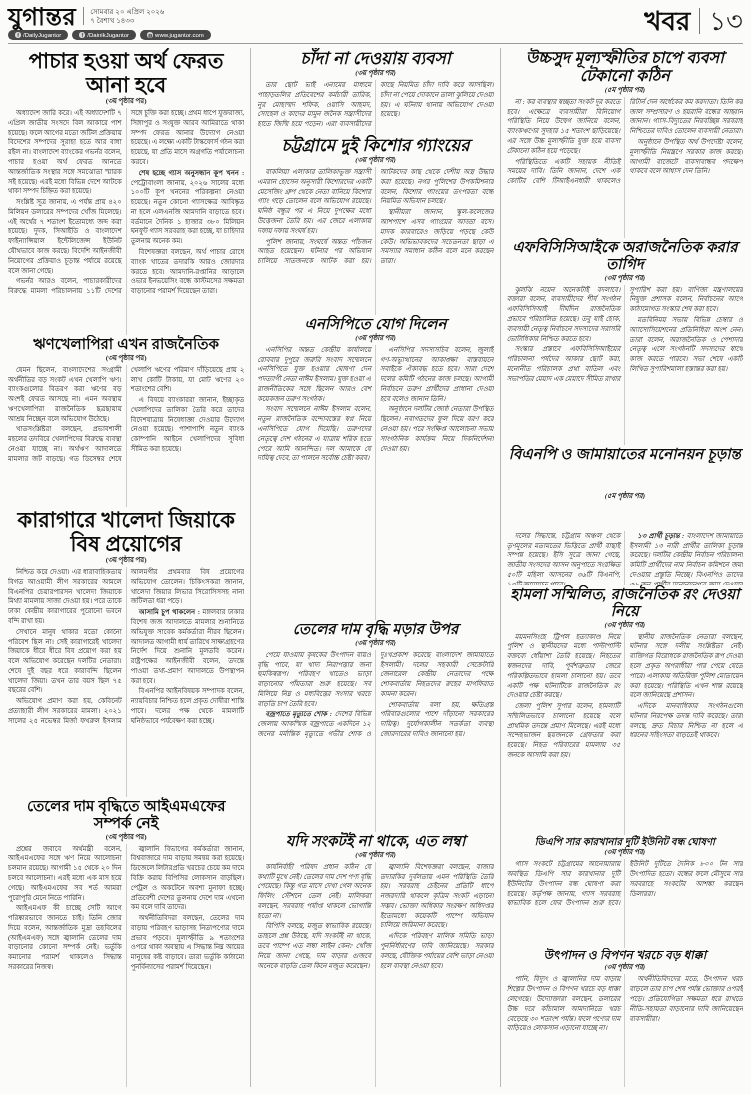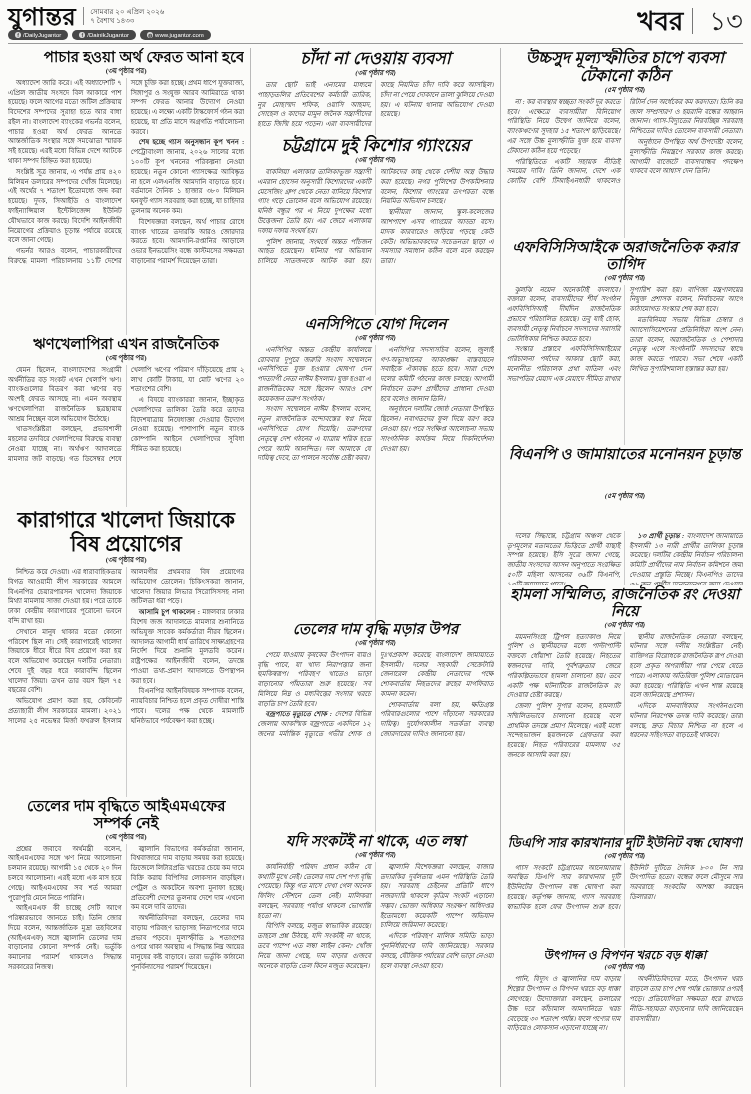--- a/index.html
+++ b/index.html
@@ -32,21 +32,21 @@
     width:6px;height:6px;border-radius:50%;background:#dcdcdc;color:#474747;
     font-size:5px;line-height:6px;text-align:center;font-weight:700;display:inline-block;
   }
   .mh-right{display:flex;align-items:center;margin-top:2px;}
   .section-name{
     font-family:"Liberation Sans",sans-serif;font-weight:700;
     font-size:26px;line-height:26px;color:#0d0d0d;padding-right:9px;
   }
   .page-number{
     font-size:26px;line-height:26px;color:#222;
-    border-left:1px solid #777;padding-left:16px;font-family:"Liberation Sans",sans-serif;
+    border-left:1px solid #777;padding-left:9px;font-family:"Liberation Sans",sans-serif;
   }
   .mh-rule{border:0;border-top:1px solid #9a9a9a;margin:3px 0 4px 0;}
   
   .groups{display:flex;align-items:stretch;}
   .article-group{flex:1 1 0;min-width:0;}
   .article-group + .article-group{border-left:1px solid #b9b9b9;margin-left:6px;padding-left:6px;font-style:italic;}
   article{display:flex;flex-direction:column;overflow:hidden;cursor:pointer;}
   .headline{
     font-family:"Liberation Sans",sans-serif;font-weight:700;text-align:center;
     line-height:1.12;color:#0c0c0c;overflow:hidden;padding:1px 0 0 0;
@@ -97,21 +97,21 @@
       <div class="section-name">খবর</div>
       <div class="page-number">১৩</div>
     </div>
   </header>
 
   <hr class="mh-rule">
 
   <main class="groups" id="groups">
       <section class="article-group">
         <article style="height: 287px;">
-          <h2 class="headline" style="font-size: 15px; margin: 0px; text-align: right;">পাচার হওয়া অর্থ ফেরত আনা হবে</h2>
+          <h2 class="headline" style="font-size: 21px; margin: 0px;">পাচার হওয়া অর্থ ফেরত আনা হবে</h2>
           <div class="continued">(৩য় পৃষ্ঠার পর)</div>
           <div class="article-body">
             <p>অধ্যাদেশ জারি করে। এই অধ্যাদেশটি ৭ এপ্রিল জাতীয় সংসদে বিল আকারে পাশ হয়েছে। ফলে আগের মতো জটিল প্রক্রিয়ায় বিদেশের সম্পদের সুরাহা হতে আর বাধা রইল না। বাংলাদেশ ব্যাংকের গভর্নর বলেন, পাচার হওয়া অর্থ ফেরত আনতে আন্তর্জাতিক সংস্থার সঙ্গে সমঝোতা স্মারক সই হয়েছে। এরই মধ্যে বিভিন্ন দেশে আটকে থাকা সম্পদ চিহ্নিত করা হয়েছে।</p>
             <p>সংশ্লিষ্ট সূত্র জানায়, এ পর্যন্ত প্রায় ৪২০ মিলিয়ন ডলারের সম্পদের খোঁজ মিলেছে। এই অর্থের ৭ শতাংশ ইতোমধ্যে জব্দ করা হয়েছে। দুদক, সিআইডি ও বাংলাদেশ ফাইন্যান্সিয়াল ইন্টেলিজেন্স ইউনিট যৌথভাবে কাজ করছে। বিদেশি আইনজীবী নিয়োগের প্রক্রিয়াও চূড়ান্ত পর্যায়ে রয়েছে বলে জানা গেছে।</p>
             <p>গভর্নর আরও বলেন, পাচারকারীদের বিরুদ্ধে মামলা পরিচালনায় ১১টি দেশের সঙ্গে চুক্তি করা হচ্ছে। প্রথম ধাপে যুক্তরাজ্য, সিঙ্গাপুর ও সংযুক্ত আরব আমিরাতে থাকা সম্পদ ফেরত আনার উদ্যোগ নেওয়া হয়েছে। এ লক্ষ্যে একটি টাস্কফোর্স গঠন করা হয়েছে, যা প্রতি মাসে অগ্রগতি পর্যালোচনা করবে।</p>
             <p><span class="lead">শেষ হচ্ছে গ্যাস অনুসন্ধান কূপ খনন : </span>পেট্রোবাংলা জানায়, ২০২৬ সালের মধ্যে ১০০টি কূপ খননের পরিকল্পনা নেওয়া হয়েছে। নতুন কোনো গ্যাসক্ষেত্র আবিষ্কৃত না হলে এলএনজি আমদানি বাড়াতে হবে। বর্তমানে দৈনিক ১ হাজার ৩৮০ মিলিয়ন ঘনফুট গ্যাস সরবরাহ করা হচ্ছে, যা চাহিদার তুলনায় অনেক কম।</p>
             <p>বিশেষজ্ঞরা বলছেন, অর্থ পাচার রোধে ব্যাংক খাতের তদারকি আরও জোরদার করতে হবে। আমদানি-রপ্তানির আড়ালে ওভার ইনভয়েসিং বন্ধে কাস্টমসের সক্ষমতা বাড়ানোর পরামর্শ দিয়েছেন তারা।</p>
           </div>
         </article>
         <article style="height: 172px;">
@@ -223,21 +223,21 @@
           <h2 class="headline" style="font-size: 15px; margin: 0px;">হামলা সম্মিলিত, রাজনৈতিক রং দেওয়া নিয়ে</h2>
           <div class="continued">(৩য় পৃষ্ঠার পর)</div>
           <div class="article-body">
             <p>ময়মনসিংহে ট্রিপল হত্যাকাণ্ড নিয়ে পুলিশ ও স্থানীয়দের মধ্যে পাল্টাপাল্টি বক্তব্যে ধোঁয়াশা তৈরি হয়েছে। নিহতের স্বজনদের দাবি, পূর্বশত্রুতার জেরে পরিকল্পিতভাবে হামলা চালানো হয়। তবে একটি পক্ষ ঘটনাটিকে রাজনৈতিক রং দেওয়ার চেষ্টা করছে।</p>
             <p>জেলা পুলিশ সুপার বলেন, হামলাটি সম্মিলিতভাবে চালানো হয়েছে বলে প্রাথমিক তদন্তে প্রমাণ মিলেছে। এরই মধ্যে সন্দেহভাজন ছয়জনকে গ্রেফতার করা হয়েছে। নিহত পরিবারের মামলায় ৩৫ জনকে আসামি করা হয়।</p>
             <p>স্থানীয় রাজনৈতিক নেতারা বলছেন, ঘটনার সঙ্গে দলীয় সংশ্লিষ্টতা নেই। ব্যক্তিগত বিরোধকে রাজনৈতিক রূপ দেওয়া হলে প্রকৃত অপরাধীরা পার পেয়ে যেতে পারে। এলাকায় অতিরিক্ত পুলিশ মোতায়েন করা হয়েছে। পরিস্থিতি এখন শান্ত রয়েছে বলে জানিয়েছে প্রশাসন।</p>
             <p>এদিকে মানবাধিকার সংগঠনগুলো ঘটনার নিরপেক্ষ তদন্ত দাবি করেছে। তারা বলছে, দ্রুত বিচার নিশ্চিত না হলে এ ধরনের সহিংসতা বাড়তেই থাকবে।</p>
           </div>
         </article>
         <article style="height: 113px;">
-          <h2 class="headline" style="font-size: 13px; margin: 0px;">ডিএপি সার কারখানার দুটি ইউনিট বন্ধ ঘোষণা</h2>
+          <h2 class="headline" style="font-size: 10px; margin: 0px;">ডিএপি সার কারখানার দুটি ইউনিট বন্ধ ঘোষণা</h2>
           <div class="continued">(৩য় পৃষ্ঠার পর)</div>
           <div class="article-body">
             <p>গ্যাস সংকটে চট্টগ্রামের আনোয়ারায় অবস্থিত ডিএপি সার কারখানার দুটি ইউনিটের উৎপাদন বন্ধ ঘোষণা করা হয়েছে। কর্তৃপক্ষ জানায়, গ্যাস সরবরাহ স্বাভাবিক হলে ফের উৎপাদন শুরু হবে। ইউনিট দুটিতে দৈনিক ৮০০ টন সার উৎপাদিত হতো। বন্ধের ফলে মৌসুমে সার সরবরাহে সংকটের আশঙ্কা করছেন ডিলাররা।</p>
           </div>
         </article>
         <article style="height: 139px;">
           <h2 class="headline" style="font-size: 12px; margin: 0px;">উৎপাদন ও বিপণন খরচে বড় ধাক্কা</h2>
           <div class="continued">(৩য় পৃষ্ঠার পর)</div>
           <div class="article-body">
             <p>পানি, বিদ্যুৎ ও জ্বালানির দাম বাড়ায় শিল্পের উৎপাদন ও বিপণন খরচে বড় ধাক্কা লেগেছে। উদ্যোক্তারা বলছেন, ডলারের উচ্চ দরে কাঁচামাল আমদানিতে খরচ বেড়েছে ৩০ শতাংশ পর্যন্ত। ফলে পণ্যের দাম বাড়িয়েও লোকসান এড়ানো যাচ্ছে না।</p>

